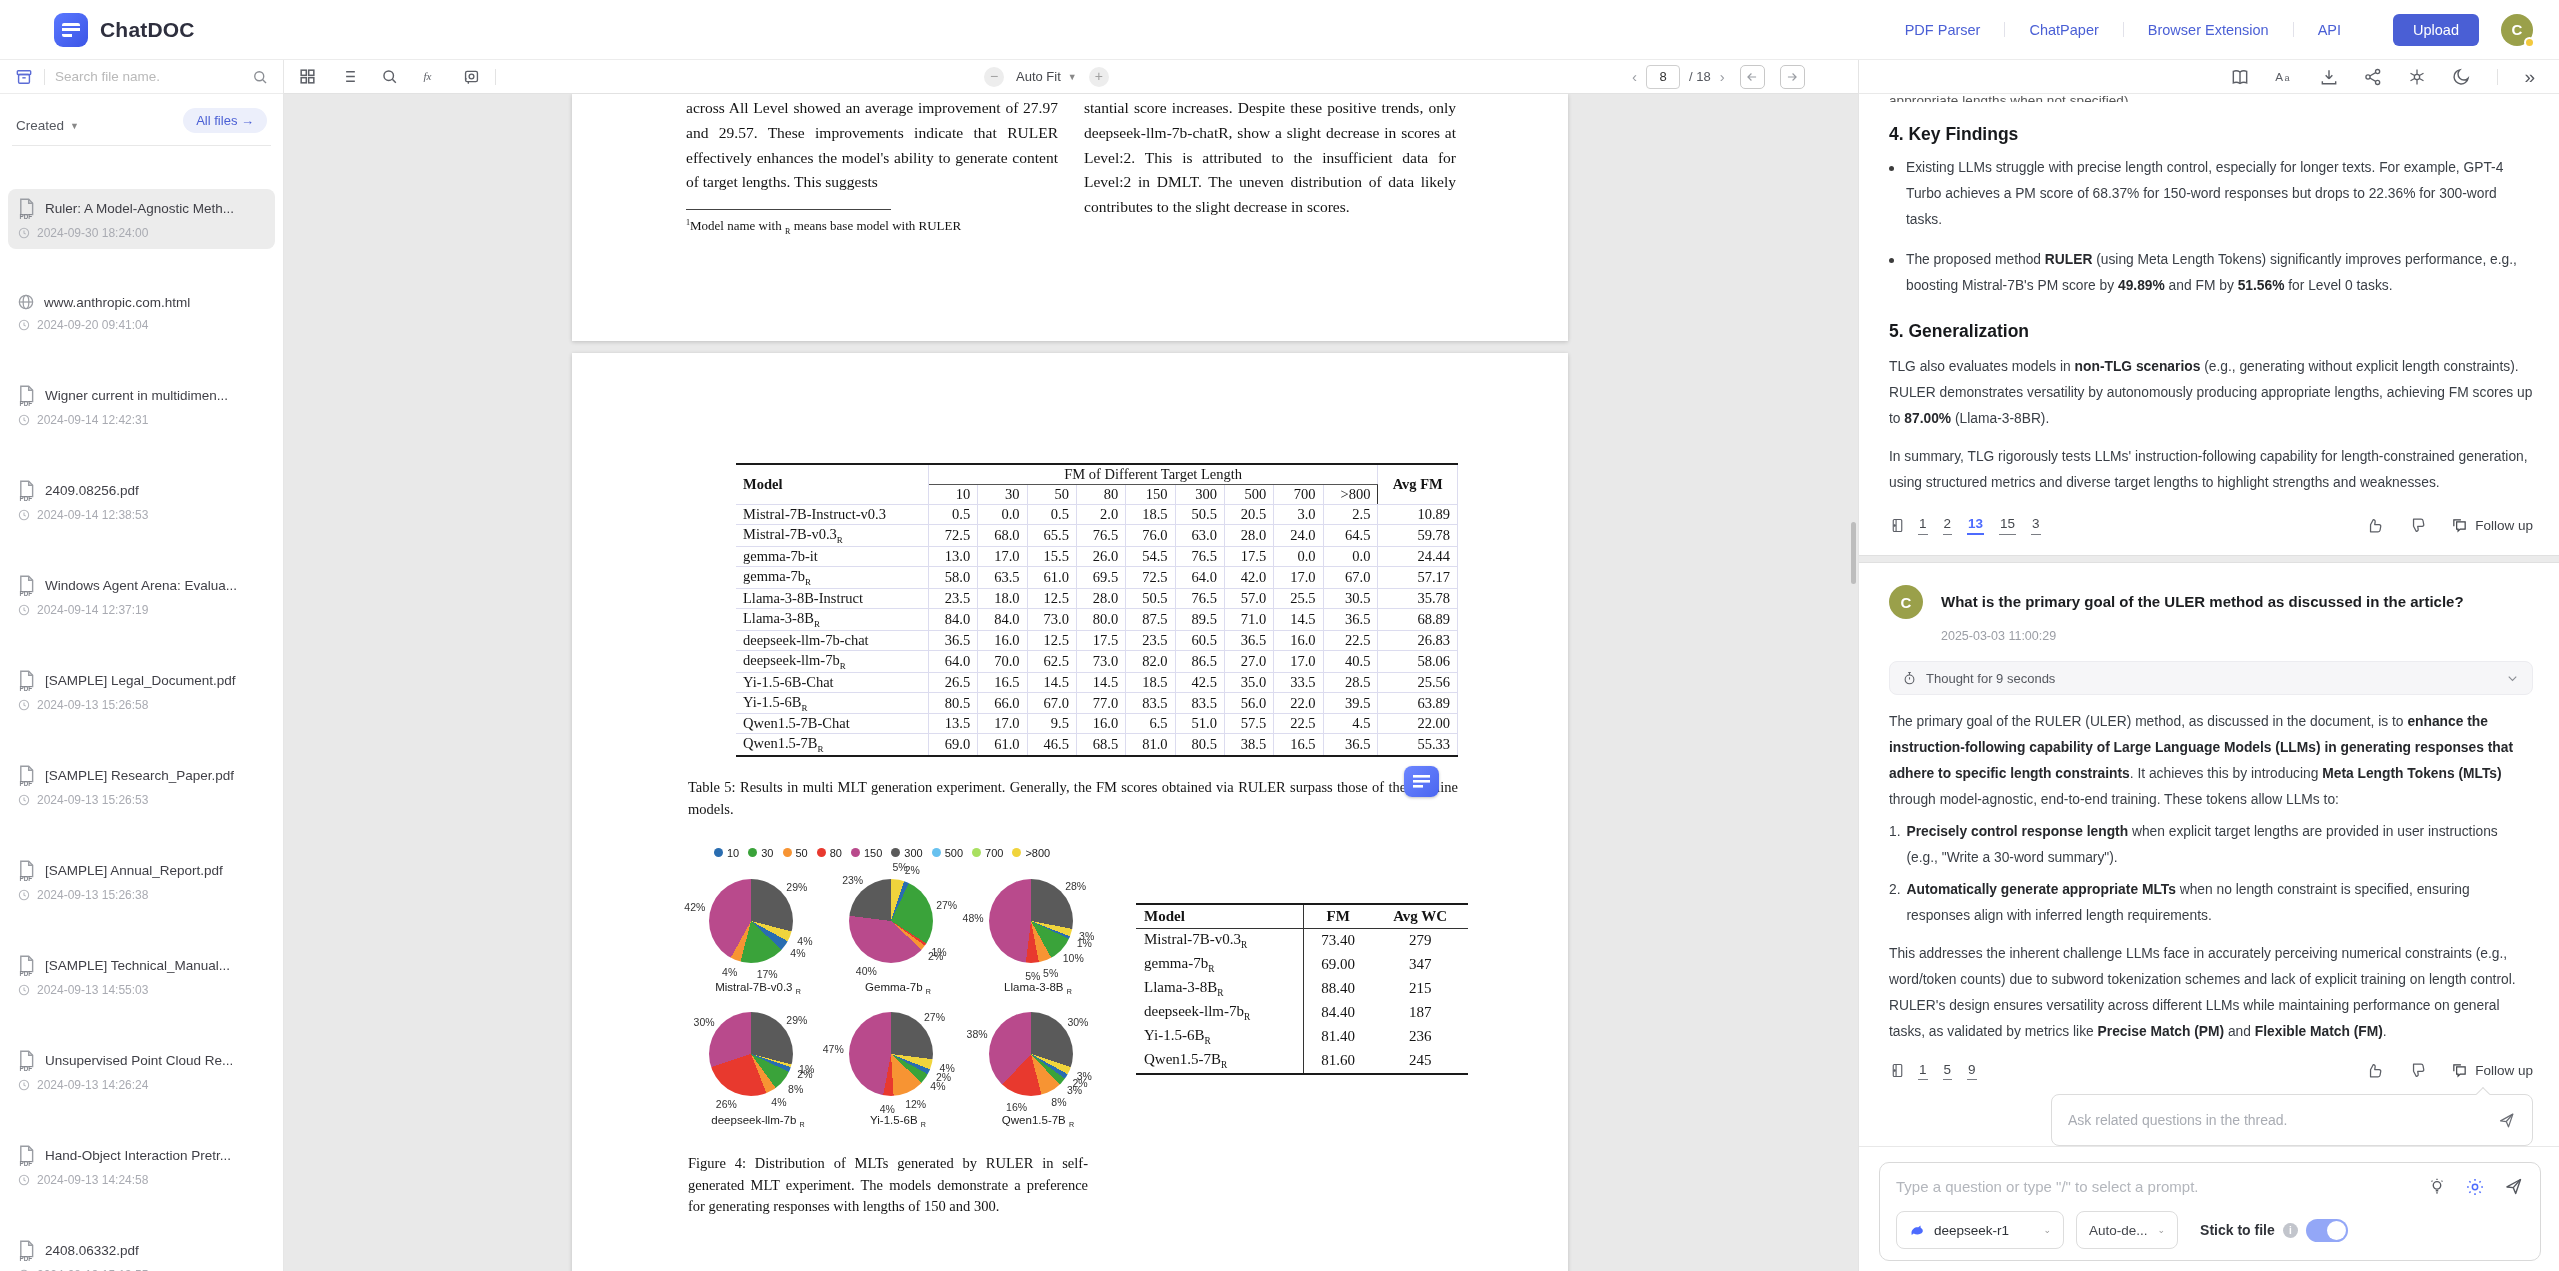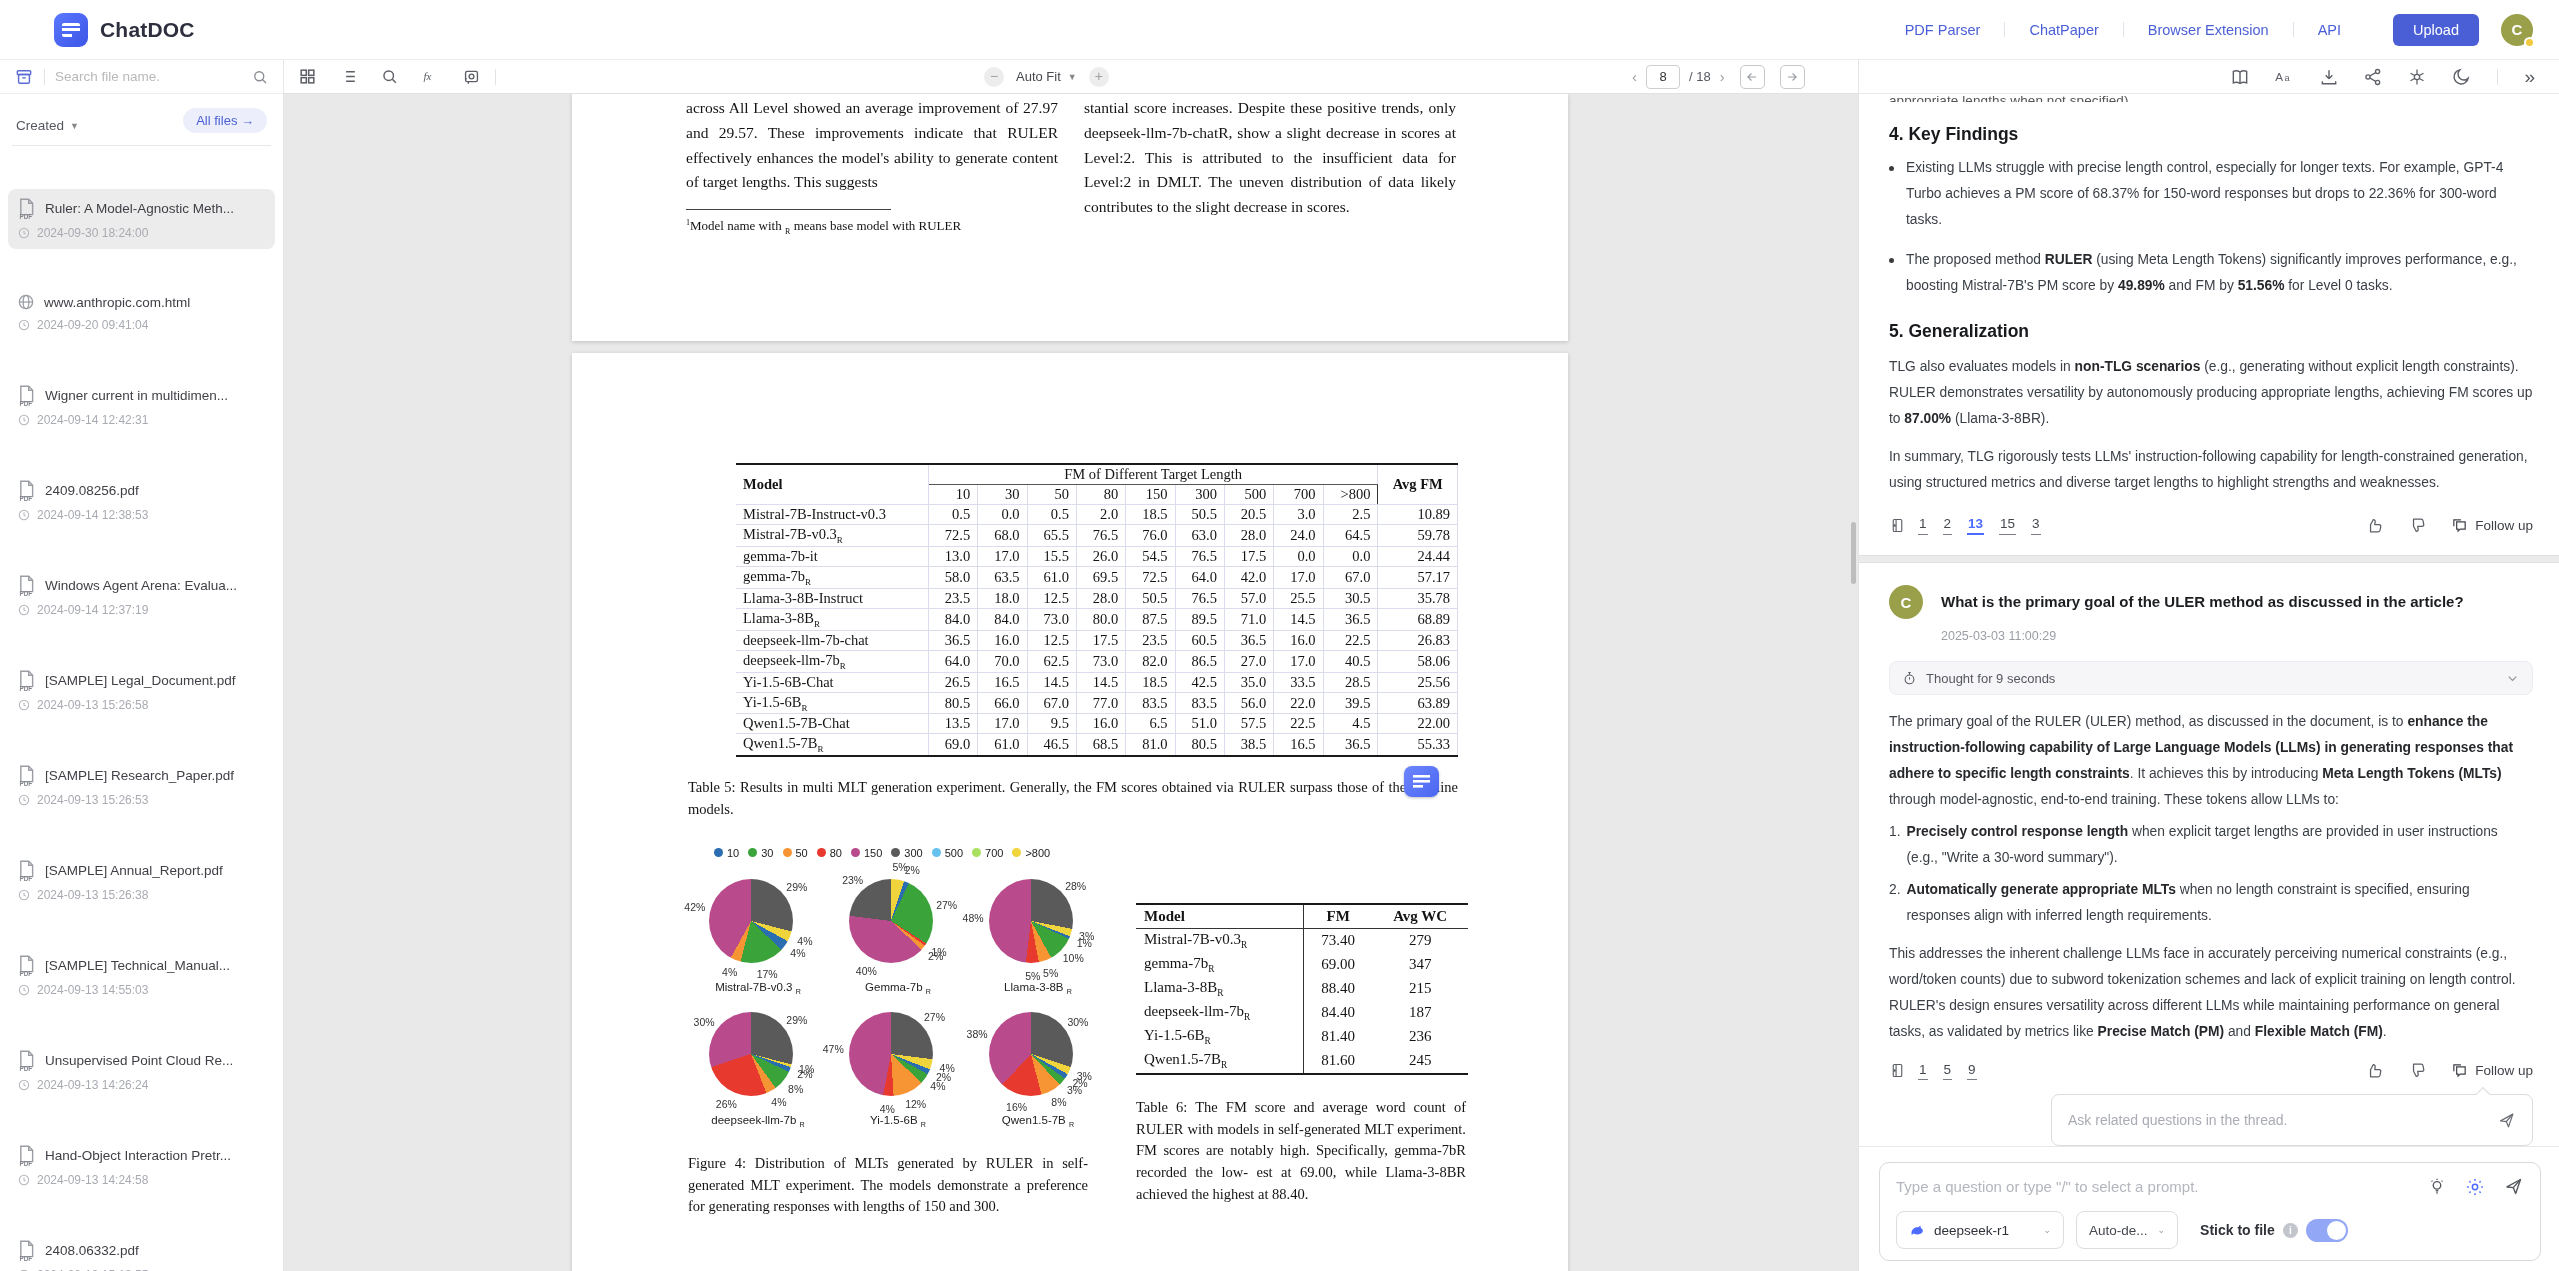--- a/index.html
+++ b/index.html
@@ -972,21 +972,20 @@
                       <td class="c">236</td>
                     </tr>
                     <tr>
                       <td>Qwen1.5-7B<sub>R</sub></td>
                       <td class="c vrule">81.60</td>
                       <td class="c">245</td>
                     </tr>
                   </tbody>
                 </table>
               </div>
-            <div class="doc-caption" id="cap6">Table 6:  The FM score and average word count of RULER with models in self-generated MLT experiment. FM scores are notably high. Specifically, gemma-7bR recorded the low- est at 69.00, while Llama-3-8BR achieved the highest at 88.40.</div>
           </div>
         </div>
       </div>
 
       <div class="annot-btn">
           <i></i>
         </div>
       <div class="doc-scroll-thumb"></div>
     </div>
   </div>

